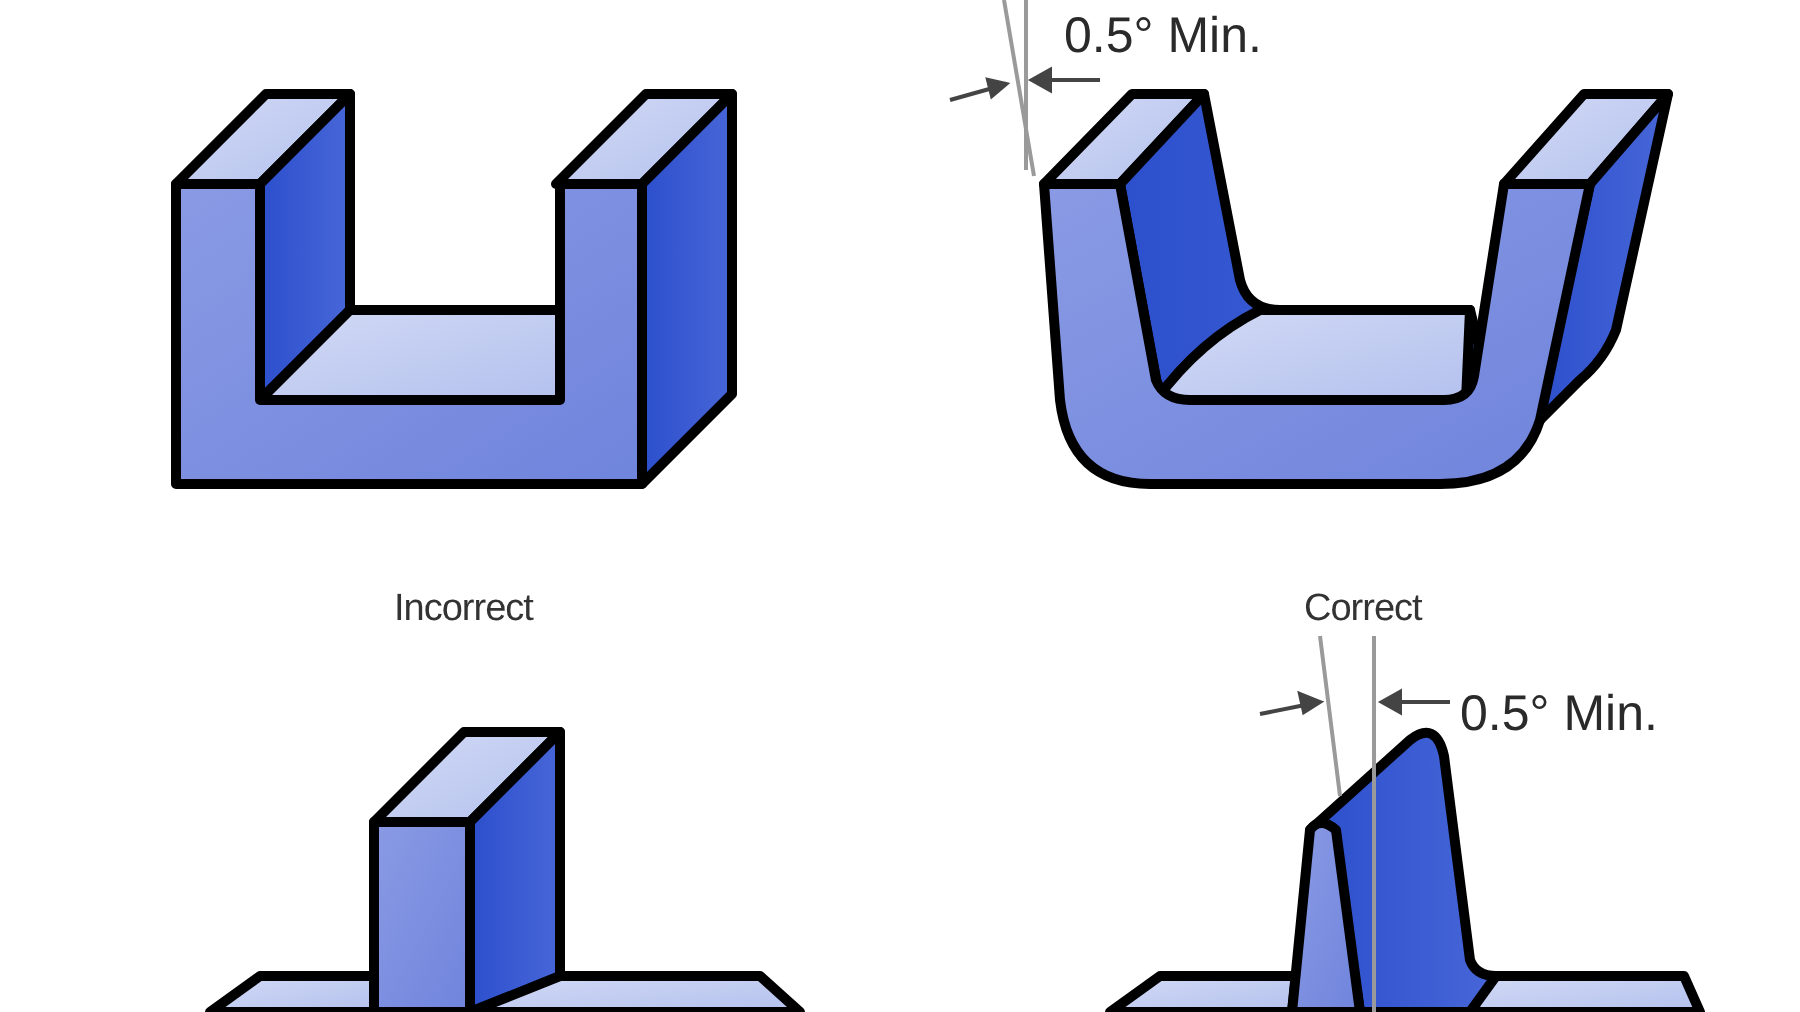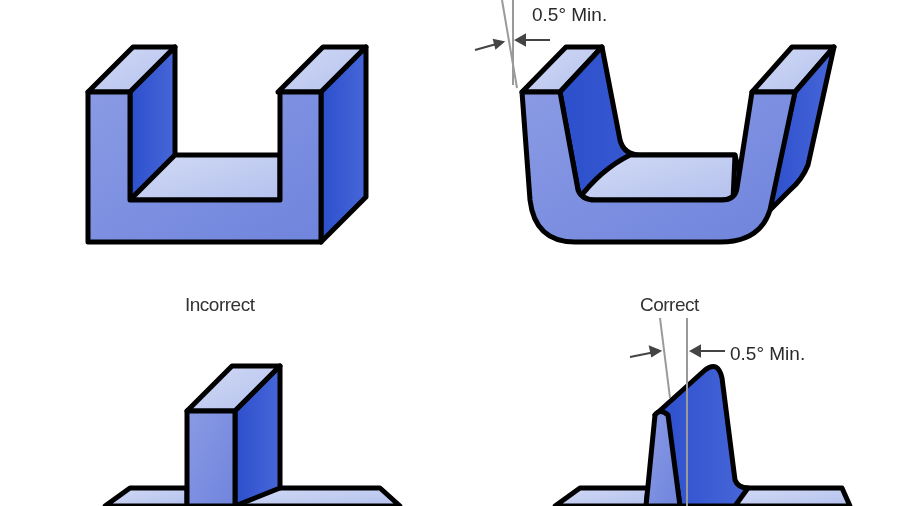--- a/index.html
+++ b/index.html
@@ -1,19 +1,19 @@
 <!DOCTYPE html>
 <html><head>
 <meta charset="utf-8">
 <style>
   html, body { margin: 0; padding: 0; background: #ffffff; }
   body { width: 900px; height: 506px; overflow: hidden; position: relative; font-family: "Liberation Sans", sans-serif; }
   svg { position: absolute; left: 0; top: 0; }
-  .label { position: absolute; font-family: "Liberation Sans", sans-serif; color: #333; font-size: 19px; letter-spacing: -0.5px; }
-  .anno { position: absolute; font-family: "Liberation Sans", sans-serif; color: #2a2a2a; font-size: 19px; }
+  .label { position: absolute; font-family: "Liberation Sans", sans-serif; color: #333; font-size: 19px; letter-spacing: -0.5px; margin-left: 12px; }
+  .anno { position: absolute; font-family: "Liberation Sans", sans-serif; color: #2a2a2a; font-size: 25px; }
 </style>
 </head>
 <body>
 
 <svg width="900" height="506" viewBox="0 0 900 506" xmlns="http://www.w3.org/2000/svg">
   <defs>
     <linearGradient id="front" x1="0" y1="0" x2="1" y2="1">
       <stop offset="0" stop-color="#8a9ae4"></stop>
       <stop offset="1" stop-color="#6f84dc"></stop>
     </linearGradient>

